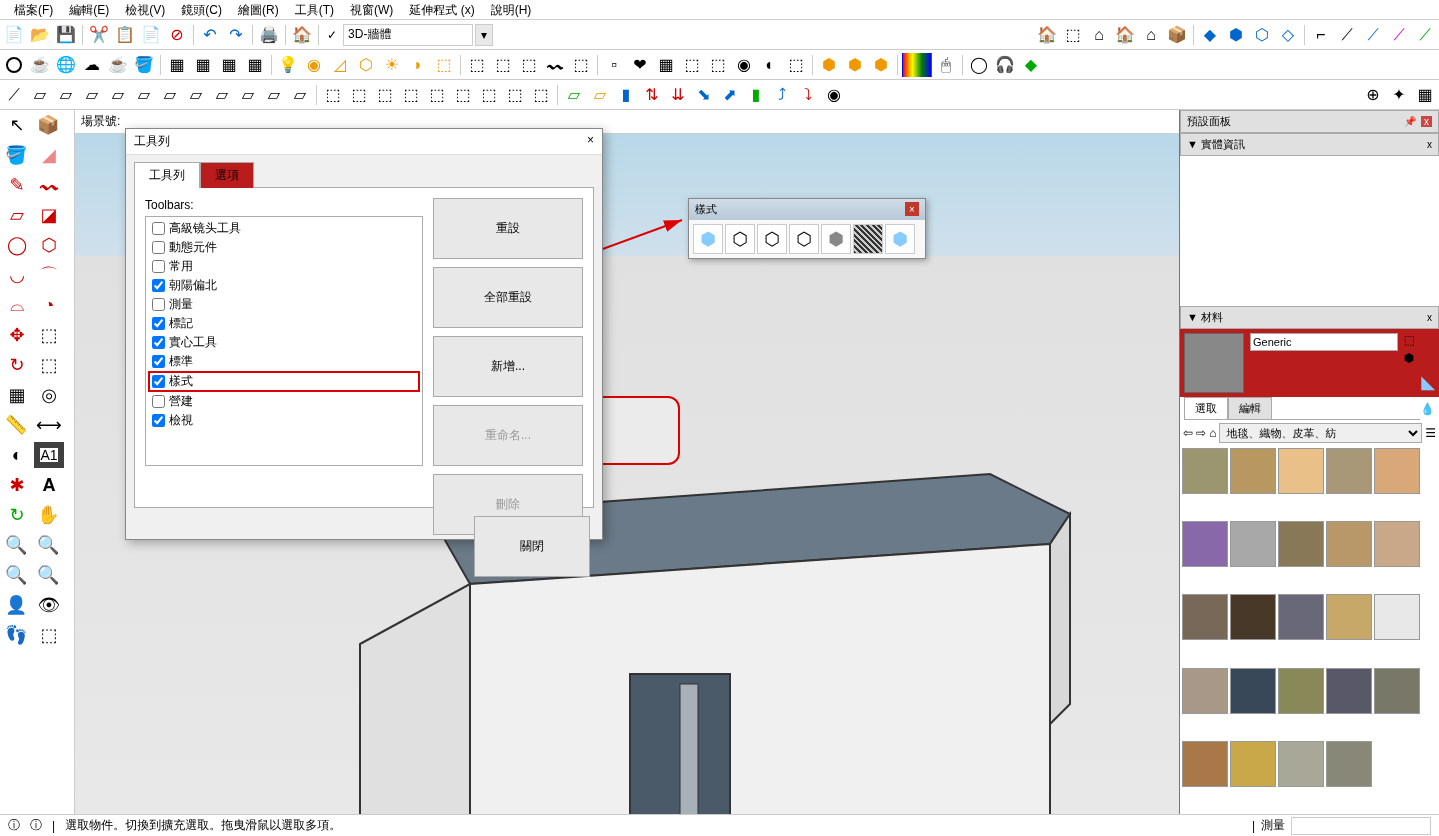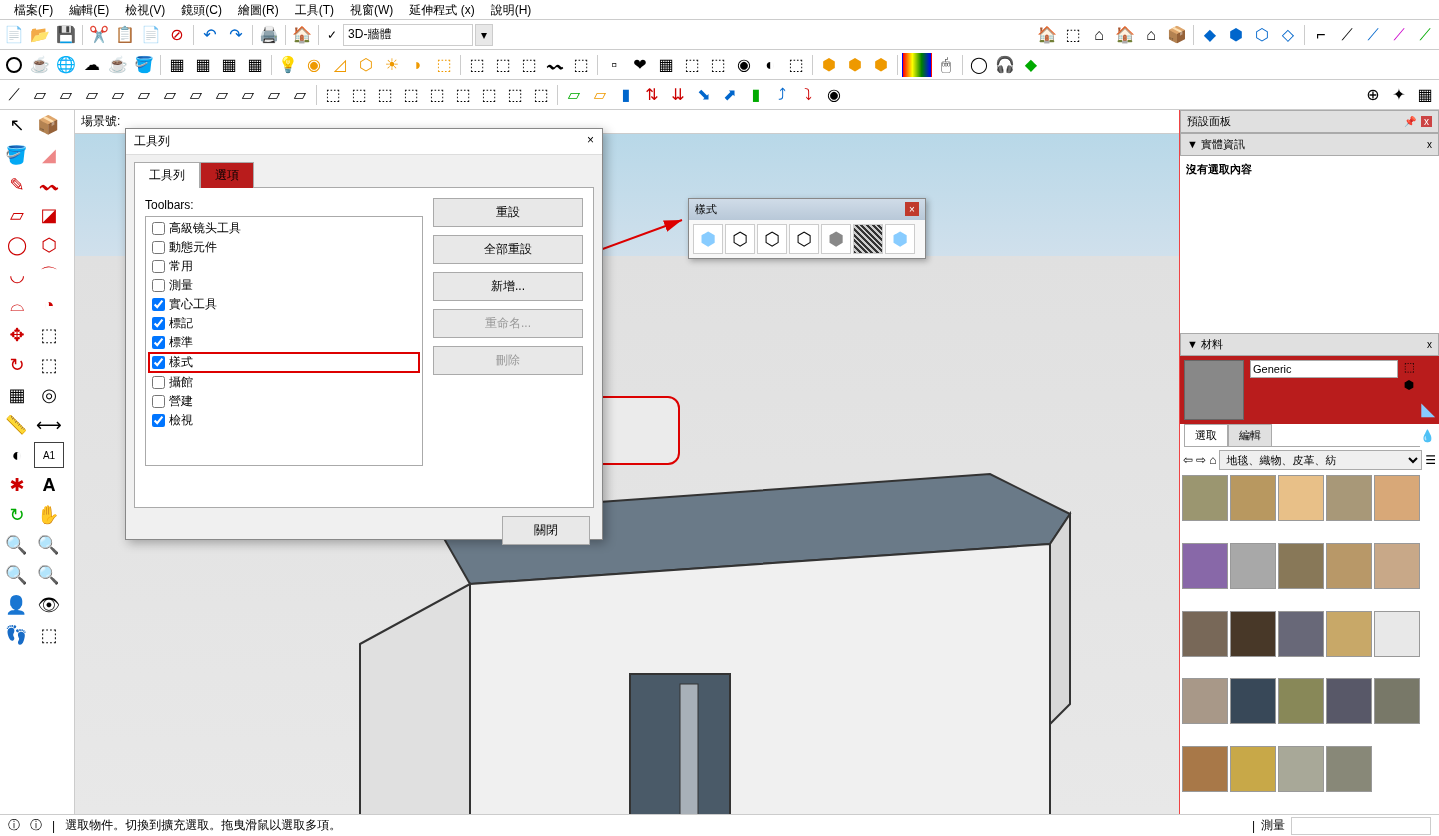--- a/index.html
+++ b/index.html
@@ -37,21 +37,21 @@
     .dialog-tabs { display: flex; border-bottom: 1px solid #aaa; margin: 6px 8px 0; }
     .dialog-tab { padding: 4px 14px; border: 1px solid #aaa; border-bottom: none; background: #fff; font-size: 12px; cursor: pointer; position: relative; top: 1px; }
     .dialog-tab.inactive { background: #b91c1c; }
     .dialog-content { margin: 0 8px 8px; background: #fff; border: 1px solid #aaa; border-top: none; padding: 10px; height: 320px; display: flex; gap: 10px; }
     .toolbars-list { flex: 1; }
     .toolbars-list label { font-size: 12px; }
     .toolbars-box { border: 1px solid #aaa; height: 250px; overflow-y: auto; padding: 2px; margin-top: 4px; }
     .tb-check-item { padding: 1px 4px; display: flex; align-items: center; gap: 4px; font-size: 12px; }
     .tb-check-item.highlighted { border: 2px solid #d00; padding: 0 2px; }
     .dialog-buttons { width: 150px; display: flex; flex-direction: column; gap: 8px; }
-    .dlg-btn { border: 1px solid #aaa; background: #e8e8e8; padding: 5px; font-size: 12px; cursor: pointer; }
+    .dlg-btn { border: 1px solid #aaa; background: #e8e8e8; padding: 21px; font-size: 12px; cursor: pointer; }
     .dlg-btn:disabled { color: #999; }
     .dialog-footer { display: flex; justify-content: flex-end; padding: 0 12px 10px; }
     
     
     .float-tb { position: absolute; left: 688px; top: 198px; width: 238px; background: #f0f0f0; border: 1px solid #888; box-shadow: 2px 2px 6px rgba(0,0,0,0.3); z-index: 90; }
     .float-tb-title { background: linear-gradient(180deg, #d0dce8, #b8c8d8); padding: 3px 6px; display: flex; justify-content: space-between; font-size: 11px; }
     .float-tb-close { width: 14px; height: 14px; background: #c0392b; color: #fff; display: flex; align-items: center; justify-content: center; font-size: 10px; cursor: pointer; }
     .float-tb-body { display: flex; padding: 4px; gap: 2px; background: #f8f8f8; }
     .style-icon { width: 30px; height: 30px; border: 1px solid #ccc; display: flex; align-items: center; justify-content: center; font-size: 18px; cursor: pointer; background: #fff; }
     
@@ -245,21 +245,21 @@
     <span class="lt-icon" style="color:#c00">◔</span>
     <span class="lt-icon" style="color:#c00">✥</span>
     <span class="lt-icon">⬚</span>
     <span class="lt-icon" style="color:#c00">↻</span>
     <span class="lt-icon">⬚</span>
     <span class="lt-icon">▦</span>
     <span class="lt-icon">◎</span>
     <span class="lt-icon">📏</span>
     <span class="lt-icon">⟷</span>
     <span class="lt-icon">◐</span>
-    <span class="lt-icon" style="border:1px solid #404040;font-size:10px">A1</span>
+    <span class="lt-icon" style="border:6px solid #404040;font-size:14px">A1</span>
     <span class="lt-icon" style="color:#c00">✱</span>
     <span class="lt-icon">𝐀</span>
     <span class="lt-icon" style="color:#0a0">↻</span>
     <span class="lt-icon">✋</span>
     <span class="lt-icon">🔍</span>
     <span class="lt-icon">🔍</span>
     <span class="lt-icon">🔍</span>
     <span class="lt-icon">🔍</span>
     <span class="lt-icon">👤</span>
     <span class="lt-icon">👁</span>
@@ -294,23 +294,20 @@
     <div class="panel-header">
       <span>預設面板</span>
       <span style="display:flex;gap:4px">
         <span class="panel-close">📌</span>
         <span class="panel-close" style="background:#c44;color:#fff;padding:0 3px">x</span>
       </span>
     </div>
     <div class="panel-header">
       <span>▼ 實體資訊</span>
       <span class="panel-close">x</span>
-    </div>
-    <div class="panel-body">
-      <strong>沒有選取內容</strong>
     </div>
     <div style="height:150px;background:#fff"></div>
 
     <div class="panel-header">
       <span>▼ 材料</span>
       <span class="panel-close">x</span>
     </div>
     <div class="mat-preview" style="background:#b91c1c">
       <div class="mat-preview-swatch"></div>
       <div class="mat-preview-name">
@@ -414,63 +411,63 @@
           </div>
           <div class="tb-check-item">
             <input type="checkbox" style="">
             <span>動態元件</span>
           </div>
           <div class="tb-check-item">
             <input type="checkbox" style="">
             <span>常用</span>
           </div>
           <div class="tb-check-item">
+            <input type="checkbox" checked="" style="">
+            <span>朝陽偏北</span>
+          </div>
+          <div class="tb-check-item">
             <input type="checkbox" style="">
             <span>測量</span>
           </div>
           <div class="tb-check-item">
             <input type="checkbox" checked="" style="">
+            <span>標記</span>
+          </div>
+          <div class="tb-check-item">
+            <input type="checkbox" checked="" style="">
             <span>實心工具</span>
           </div>
           <div class="tb-check-item">
             <input type="checkbox" checked="" style="">
-            <span>標記</span>
-          </div>
-          <div class="tb-check-item">
-            <input type="checkbox" checked="" style="">
             <span>標準</span>
           </div>
           <div class="tb-check-item highlighted">
             <input type="checkbox" checked="" style="">
             <span>樣式</span>
-          </div>
-          <div class="tb-check-item">
-            <input type="checkbox" style="">
-            <span>攝館</span>
           </div>
           <div class="tb-check-item">
             <input type="checkbox" style="">
             <span>營建</span>
           </div>
           <div class="tb-check-item">
             <input type="checkbox" checked="" style="">
             <span>檢視</span>
           </div>
         </div>
     </div>
     <div class="dialog-buttons">
       <button class="dlg-btn">重設</button>
       <button class="dlg-btn">全部重設</button>
       <button class="dlg-btn">新增...</button>
       <button class="dlg-btn" disabled="">重命名...</button>
       <button class="dlg-btn" disabled="">刪除</button>
     </div>
   </div>
   <div class="dialog-footer">
-    <button class="dlg-btn" style="width:88px">關閉</button>
+    <button class="dlg-btn" style="width:116px">關閉</button>
   </div>
 </div>
 
 <svg class="annotation-line" style="left:212px;top:215px" width="480" height="180">
   <defs>
       <marker id="arrow" markerWidth="10" markerHeight="10" refX="9" refY="3" orient="auto">
         <path d="M0,0 L9,3 L0,6 Z" fill="#d00"></path>
       </marker>
     </defs>
   <line x1="5" y1="175" x2="470" y2="5" stroke="#d00" stroke-width="2" marker-end="url(#arrow)"></line>

